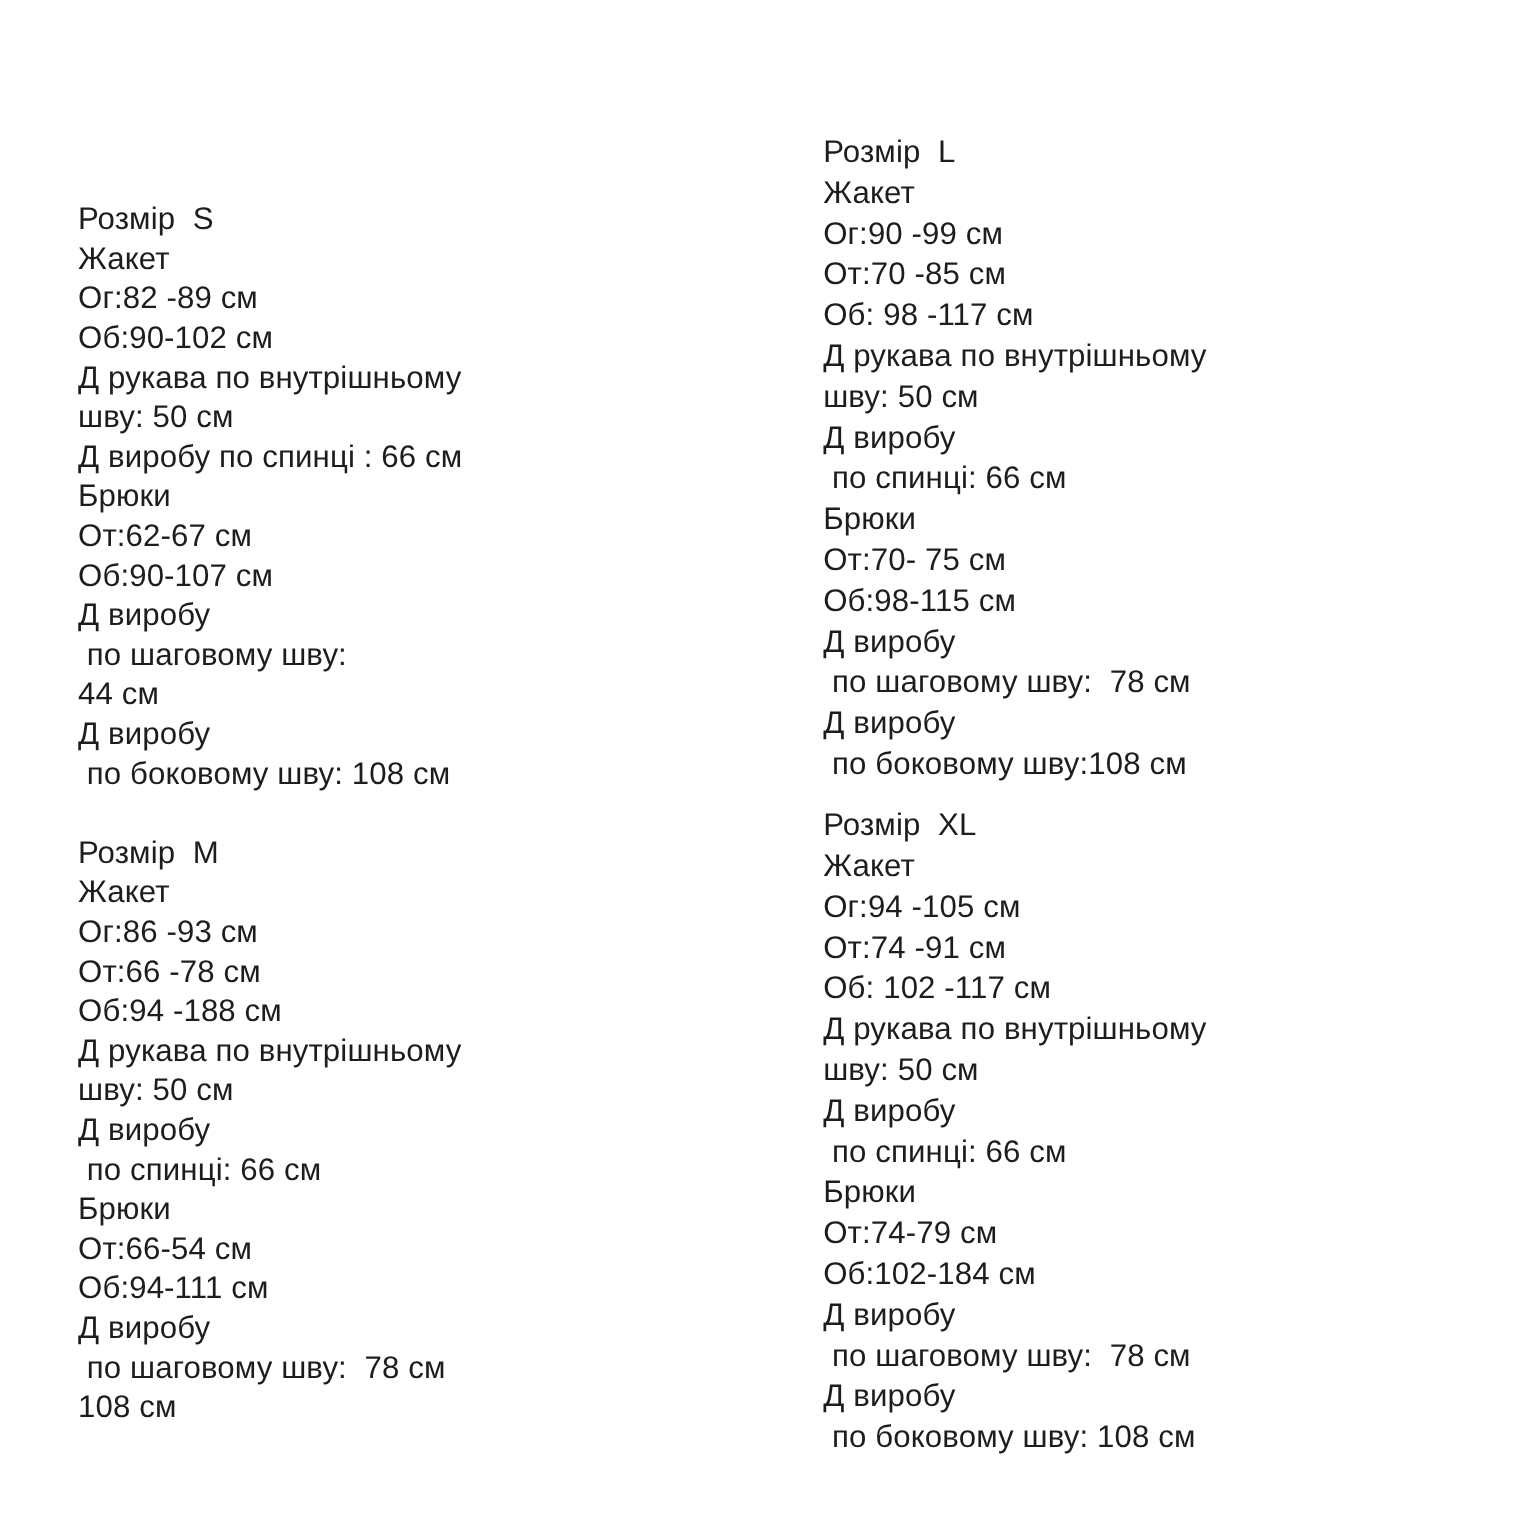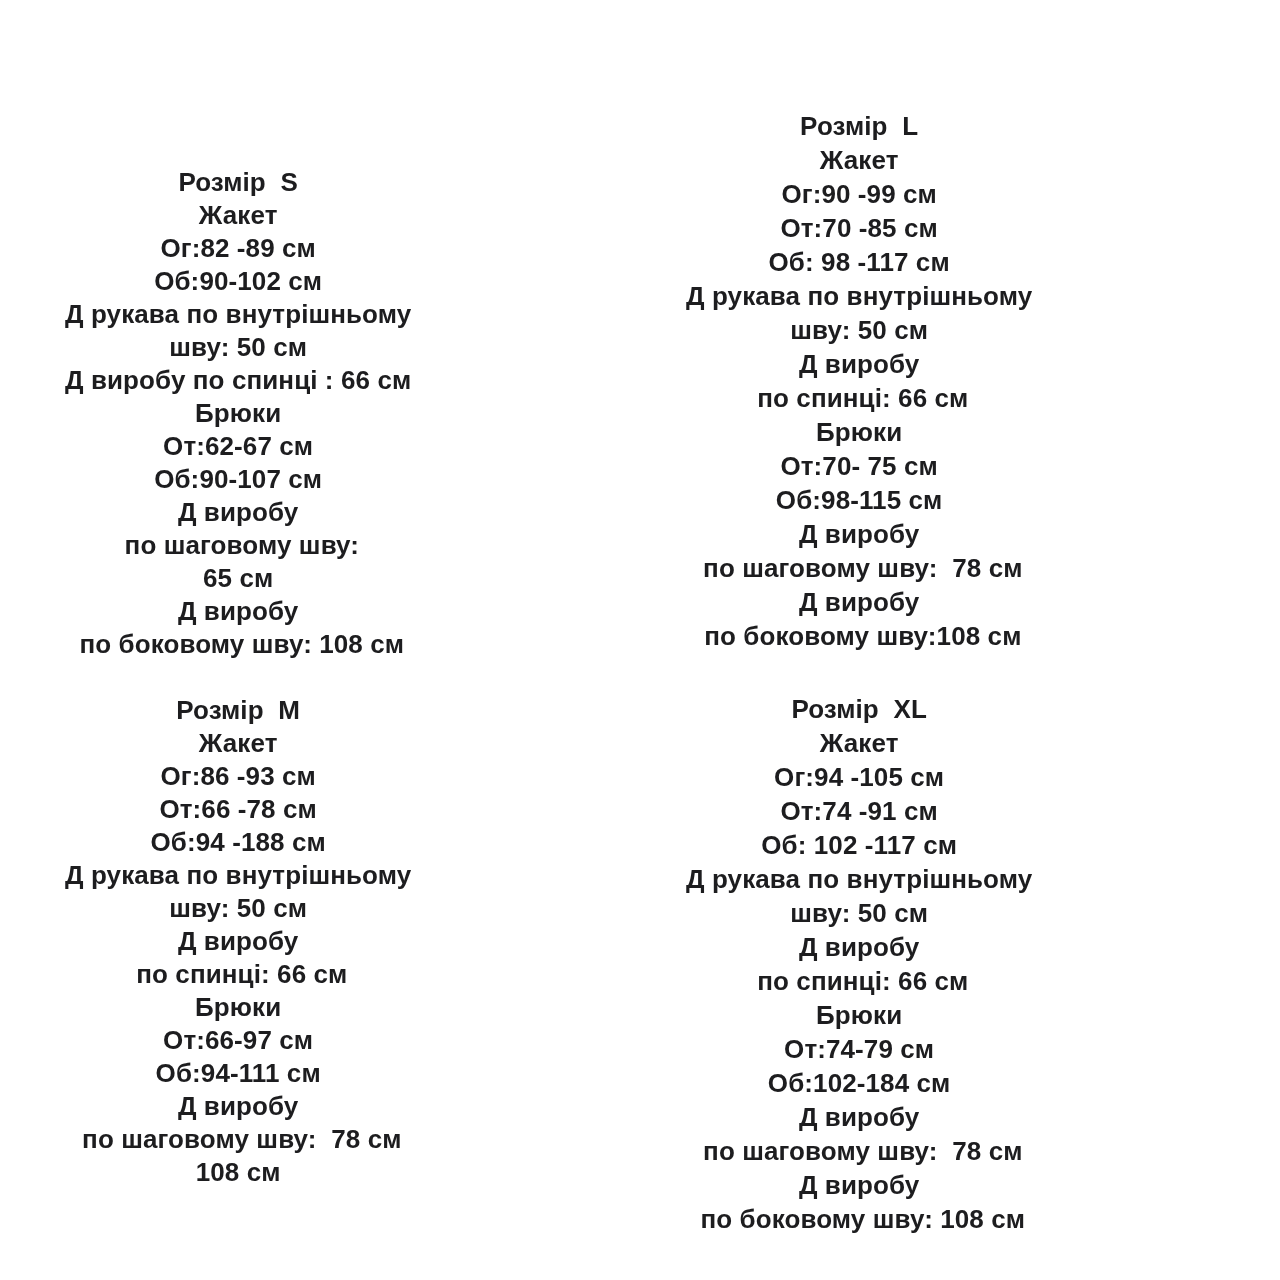--- a/index.html
+++ b/index.html
@@ -14,28 +14,27 @@
     position: relative;
     width: 1280px;
     height: 1280px;
     background: #ffffff;
     color: #1d1d1f;
     overflow: hidden;
   }
   .column {
     position: absolute;
     font-size: 26px;
-    font-weight: 700;
+    font-weight: 400;
     letter-spacing: 0.1px;
-    text-align: center;
   }
   .column-left  { left: 65px;  top: 166px; line-height: 33px; }
   .column-right { left: 686px; top: 109px; line-height: 34px; }
   .column-left  .size-block + .size-block { margin-top: 33px; }
-  .column-right .size-block + .size-block { margin-top: 39px; }
+  .column-right .size-block + .size-block { margin-top: 17px; }
   .size-title, .size-line {
     white-space: pre-wrap; 
   }
 </style>
 </head>
 <body>
 
 <div class="page" style="background: rgb(255, 255, 255); color: rgb(29, 29, 31);">
   <div class="column column-left">
       <div class="size-block">
@@ -44,36 +43,36 @@
         <div class="size-line">Ог:82 -89 см</div>
         <div class="size-line">Об:90-102 см</div>
         <div class="size-line">Д рукава по внутрішньому</div>
         <div class="size-line">шву: 50 см</div>
         <div class="size-line">Д виробу по спинці : 66 см</div>
         <div class="size-line">Брюки</div>
         <div class="size-line">От:62-67 см</div>
         <div class="size-line">Об:90-107 см</div>
         <div class="size-line">Д виробу</div>
         <div class="size-line"> по шаговому шву:</div>
-        <div class="size-line">65 см</div>
+        <div class="size-line">44 см</div>
         <div class="size-line">Д виробу</div>
         <div class="size-line"> по боковому шву: 108 см</div>
       </div>
       <div class="size-block">
         <div class="size-title">Розмір  M</div>
         <div class="size-line">Жакет</div>
         <div class="size-line">Ог:86 -93 см</div>
         <div class="size-line">От:66 -78 см</div>
         <div class="size-line">Об:94 -188 см</div>
         <div class="size-line">Д рукава по внутрішньому</div>
         <div class="size-line">шву: 50 см</div>
         <div class="size-line">Д виробу</div>
         <div class="size-line"> по спинці: 66 см</div>
         <div class="size-line">Брюки</div>
-        <div class="size-line">От:66-97 см</div>
+        <div class="size-line">От:66-54 см</div>
         <div class="size-line">Об:94-111 см</div>
         <div class="size-line">Д виробу</div>
         <div class="size-line"> по шаговому шву:  78 см</div>
         <div class="size-line">108 см</div>
       </div>
     </div>
   <div class="column column-right">
       <div class="size-block">
         <div class="size-title">Розмір  L</div>
         <div class="size-line">Жакет</div>

